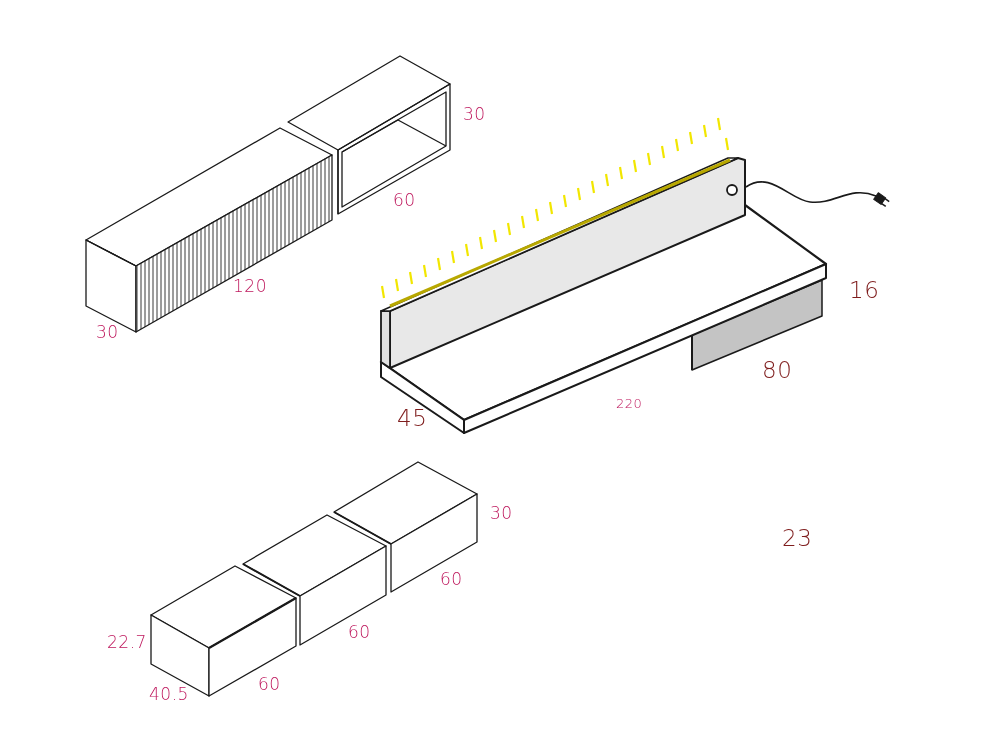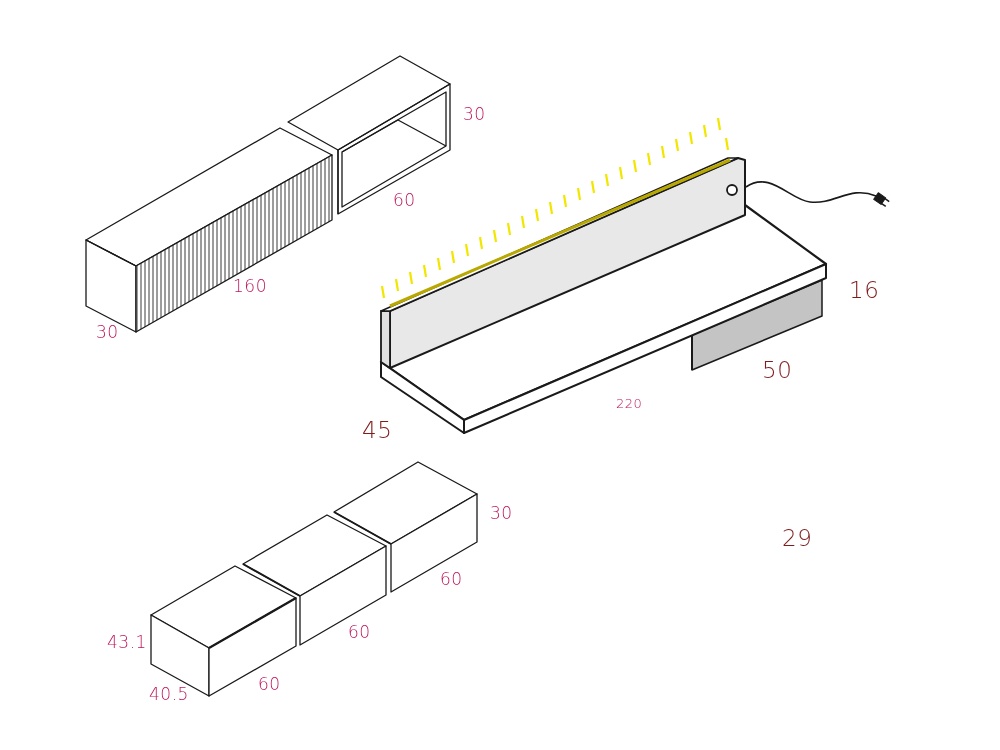--- a/index.html
+++ b/index.html
@@ -100,28 +100,28 @@
 
     <polygon points="151,615 235,566 296,598 209,648"></polygon>
     <polygon points="151,615 209,648 209,696 151,664"></polygon>
     <polygon points="209,648 296,598 296,646 209,696"></polygon>
     <line x1="209" y1="648" x2="296" y2="598" stroke-width="2.2"></line>
   </g>
 </svg>
 
 <div class="dim sm" style="left:463px; top:104px;">30</div>
 <div class="dim sm" style="left:393px; top:190px;">60</div>
-<div class="dim sm" style="left:233px; top:276px;">160</div>
+<div class="dim sm" style="left:233px; top:276px;">120</div>
 <div class="dim sm" style="left:96px; top:322px;">30</div>
 
 <div class="dim lg" style="left:849px; top:277px;">16</div>
-<div class="dim lg" style="left:762px; top:357px;">50</div>
+<div class="dim lg" style="left:762px; top:357px;">80</div>
 <div class="dim md" style="left:616px; top:396px;">220</div>
-<div class="dim lg" style="left:362px; top:405px;margin-top:12px;">45</div>
+<div class="dim lg" style="left:397px; top:405px;">45</div>
 
 <div class="dim sm" style="left:490px; top:503px;">30</div>
 <div class="dim sm" style="left:440px; top:569px;">60</div>
 <div class="dim sm" style="left:348px; top:622px;">60</div>
 <div class="dim sm" style="left:258px; top:674px;">60</div>
-<div class="dim sm" style="left:107px; top:632px;">43.1</div>
+<div class="dim sm" style="left:107px; top:632px;">22.7</div>
 <div class="dim sm" style="left:149px; top:684px;">40.5</div>
 
-<div class="dim lg" style="left:782px; top:525px;">29</div>
+<div class="dim lg" style="left:782px; top:525px;">23</div>
 
 </body></html>

